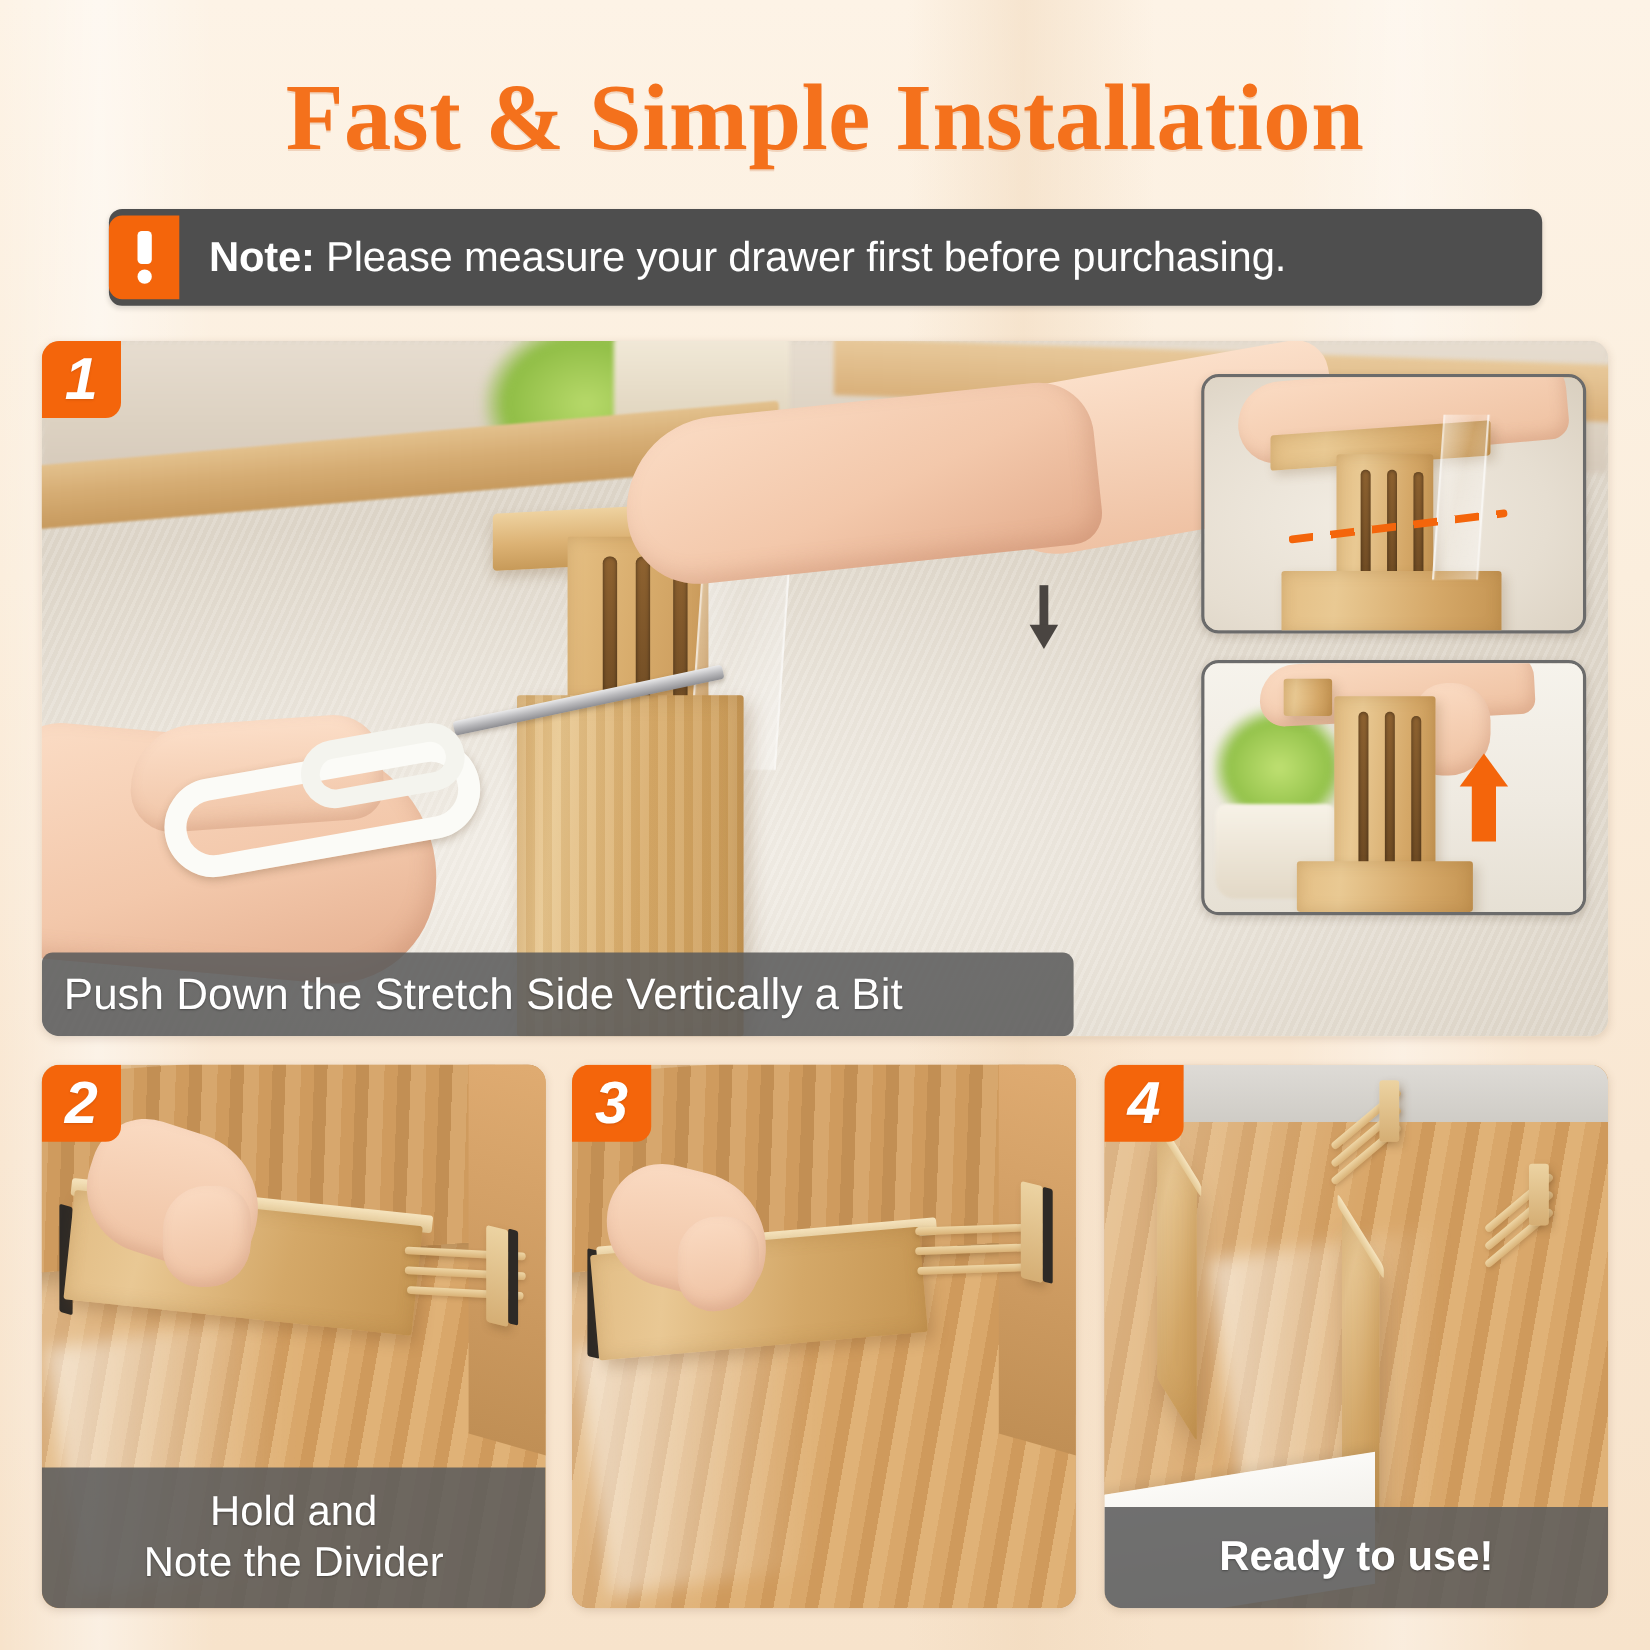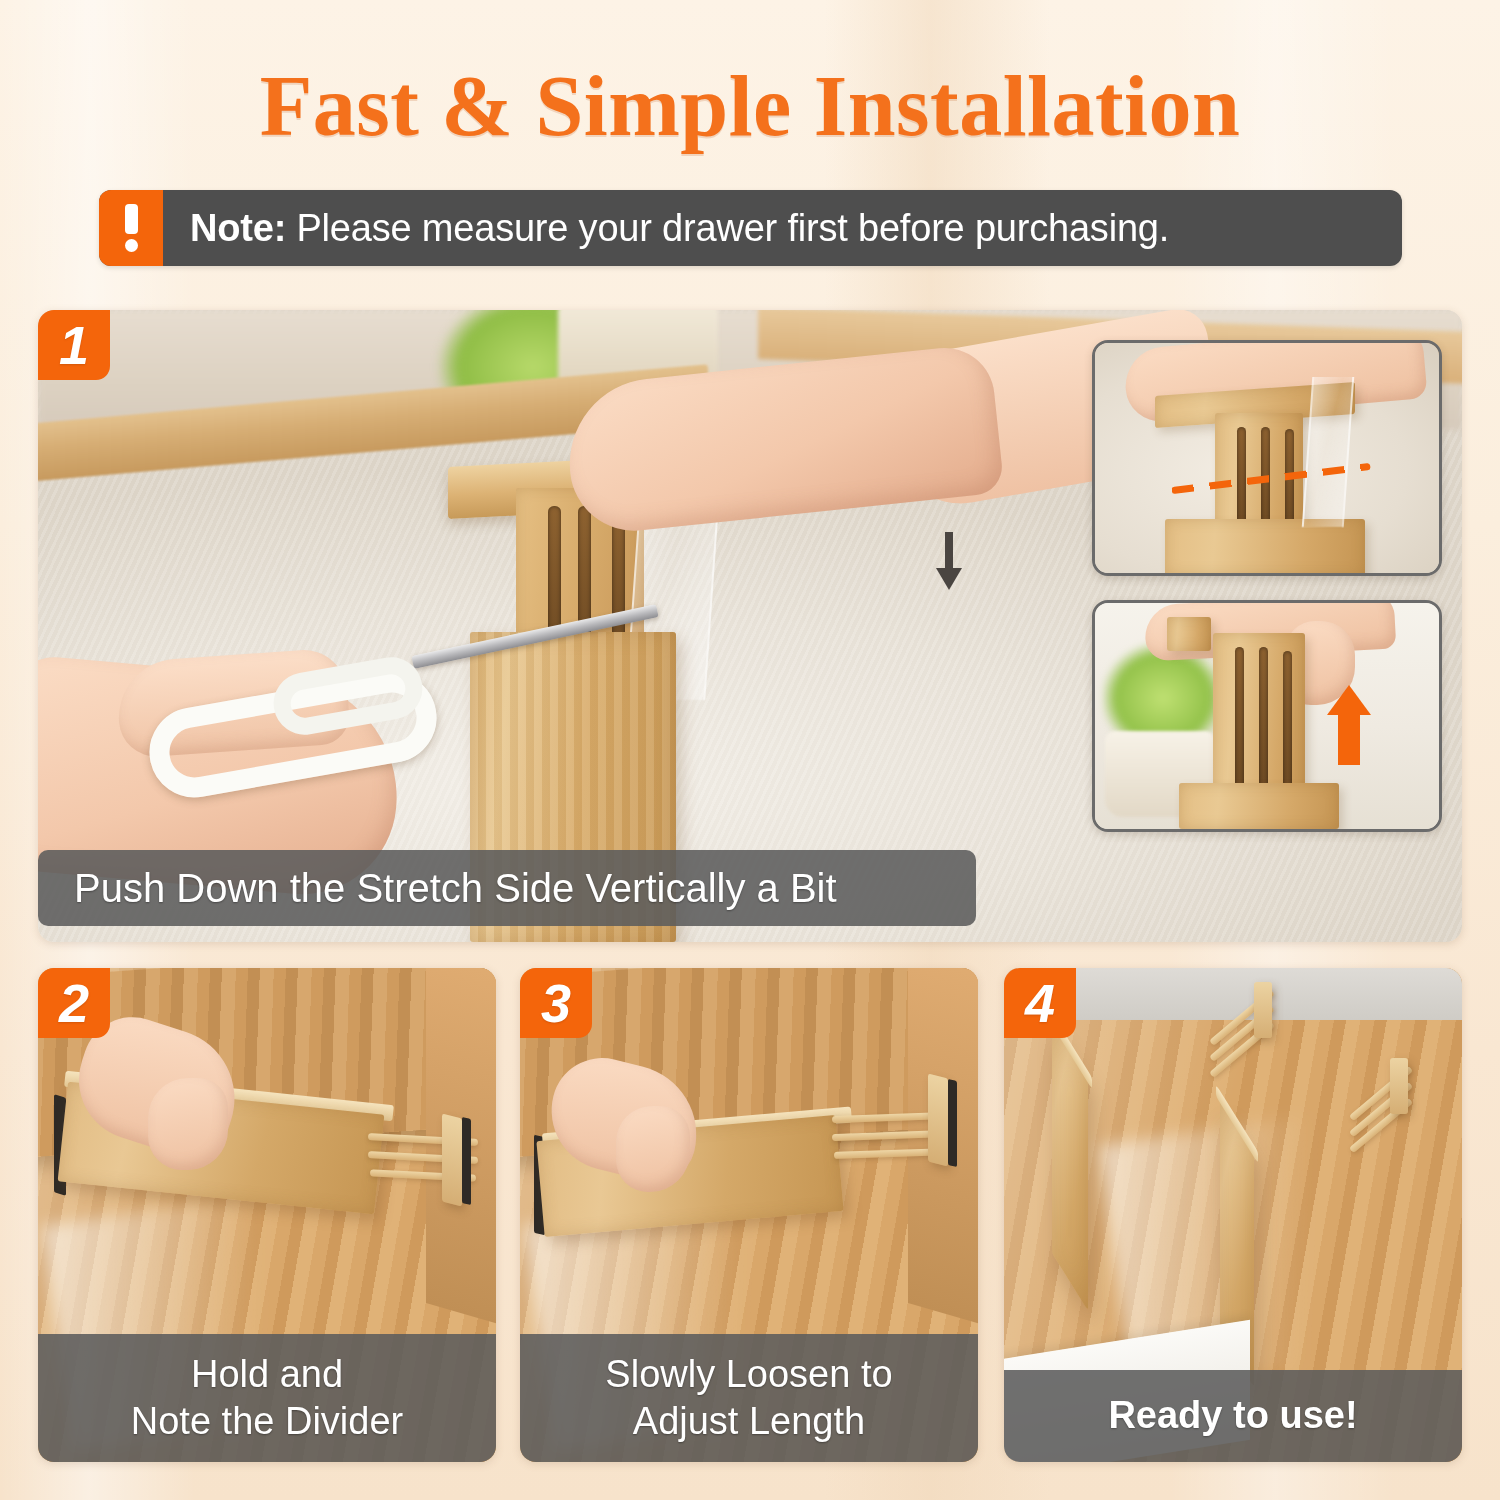--- a/index.html
+++ b/index.html
@@ -25,21 +25,21 @@
     text-align:center;
     font-family:"Liberation Serif", serif;
     font-weight:bold;
     font-size:86px;
     letter-spacing:.5px;
     color:#F4711C;
     text-shadow:0 2px 0 rgba(190,80,10,.18);
   }
   .note-bar{
     position:absolute; left:99px; top:190px;
-    width:1303px; height:76px;
+    width:1303px; height:88px;
     background:#4e4e4e;
     border-radius:12px;
     display:flex; align-items:center;
     box-shadow:0 2px 5px rgba(0,0,0,.12);
   }
   .note-ico{
     width:64px; height:76px; flex:0 0 64px;
     background:#F4650B;
     border-radius:12px 0 0 12px;
     display:flex; align-items:center; justify-content:center;
@@ -84,22 +84,22 @@
     color:#fff; text-align:center;
     border-radius:10px;
     display:flex; align-items:center; justify-content:center;
     text-shadow:0 1px 2px rgba(0,0,0,.35);
     white-space:pre-line;
   }
 
   
   #panel1{ left:38px; top:310px; width:1424px; height:632px; }
   #panel1 .caption{
-    left:0; bottom:16px; width:938px; height:76px;
-    border-radius:10px; font-size:40px; justify-content:flex-start; padding-left:36px;
+    left:0; bottom:0; width:938px; height:76px;
+    border-radius:10px; font-size:40px; justify-content:flex-start; padding-left:20px;
   }
 
   
   #panel2{ left:38px; top:968px; width:458px; height:494px; }
   #panel3{ left:520px; top:968px; width:458px; height:494px; }
   #panel4{ left:1004px; top:968px; width:458px; height:494px; }
   .row2 .caption{
     left:0; bottom:0; width:100%; height:128px;
     font-size:38px; line-height:1.25;
     border-radius:0 0 14px 14px;
@@ -488,22 +488,20 @@
     <div class="board" style="left:20px; top:160px; width:300px; height:96px; transform:rotate(-5deg);"></div>
     <div class="rail" style="left:312px; top:146px; width:118px; transform:rotate(-2deg);"></div>
     <div class="rail" style="left:312px; top:164px; width:118px; transform:rotate(-2deg);"></div>
     <div class="rail" style="left:314px; top:182px; width:114px; transform:rotate(-2deg);"></div>
     <div class="endcap" style="left:408px; top:108px; width:20px; height:88px; transform:skewY(14deg);"></div>
     <div class="endcap-dark" style="left:428px; top:112px; width:9px; height:86px; transform:skewY(14deg);"></div>
     <div class="mini-hand" style="left:30px; top:96px; width:150px; height:110px; border-radius:50px 70px 40px 60px; transform:rotate(14deg);"></div>
     <div class="mini-hand" style="left:96px; top:138px; width:74px; height:86px; border-radius:36px 30px 40px 32px;"></div>
   </div>
   <div class="badge">3</div>
-  <div class="caption">Slowly Loosen to
-Adjust Length</div>
 </div>
 
 <div class="panel row2" id="panel4">
   <div class="scene">
     <div class="drawer-floor"></div>
     <div class="grey-wall" style="height:52px;"></div>
     <div class="sunpatch" style="left:24%; bottom:18%; width:58%; height:50%;"></div>
 
     <div class="board" style="left:48px; top:84px; width:36px; height:230px; transform:skewY(58deg);"></div>
     <div class="board-lip" style="left:44px; top:74px; width:44px; height:12px; transform:skewY(58deg);"></div>

